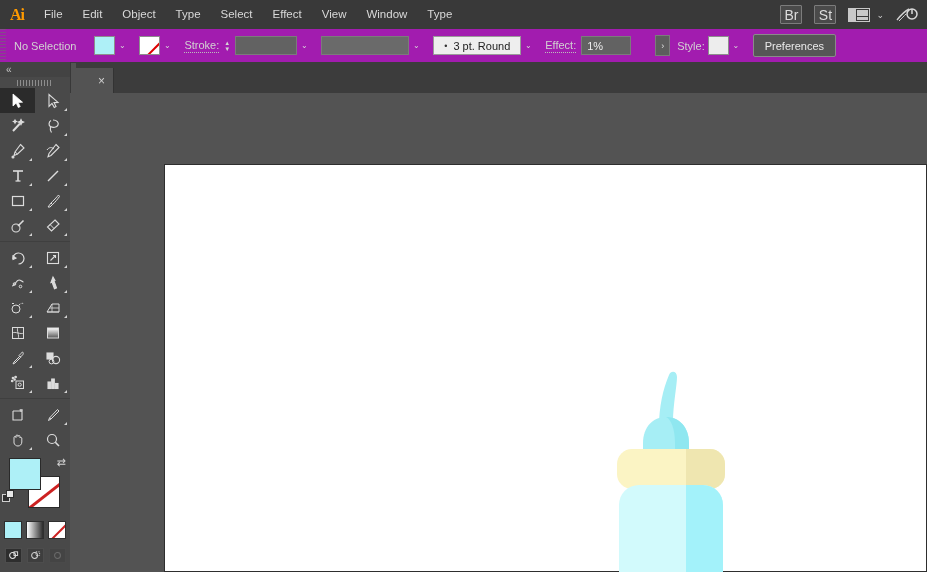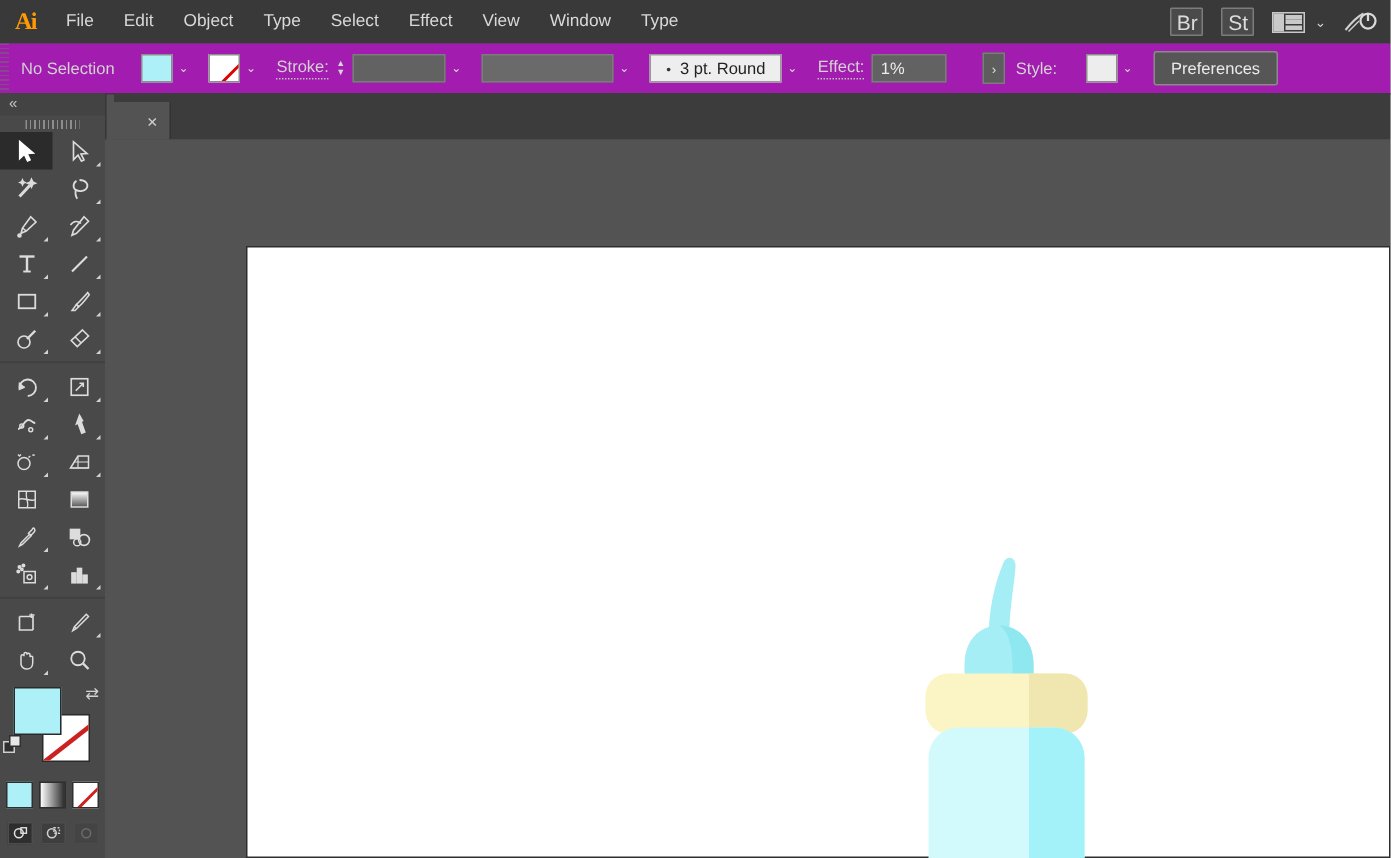--- a/index.html
+++ b/index.html
@@ -242,21 +242,21 @@
 
     <div class="grp">
       <div class="cb-label stroke-lbl">Effect:</div>
       <div class="field opacity">1%</div>
       <div class="dd"></div>
     </div>
 
     <div class="arrow-btn">›</div>
 
     <div class="grp">
-      <div class="cb-label" style="margin-right:19px">Style:</div>
+      <div class="cb-label" style="margin-right:3px">Style:</div>
       <div class="swatch white"></div>
       <div class="dd">⌄</div>
     </div>
 
     <div class="btn">Preferences</div>
 
   </div>
 
   <div class="tabbar">
     <div class="doctab">

